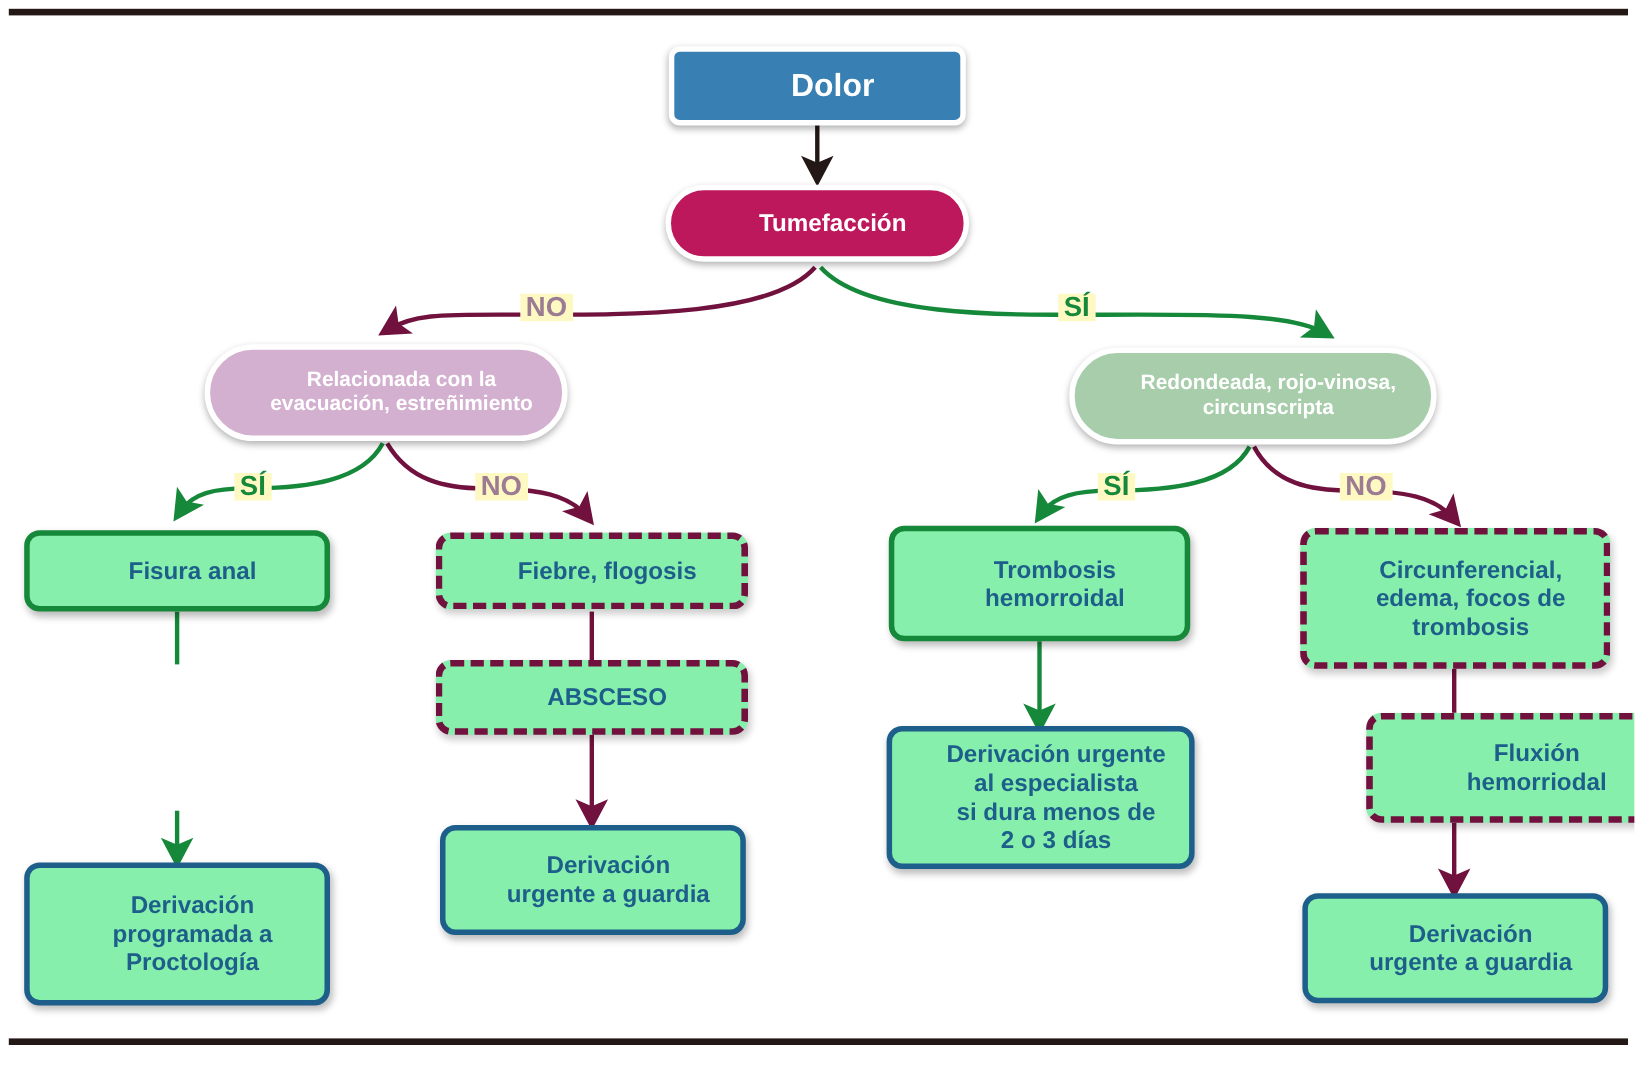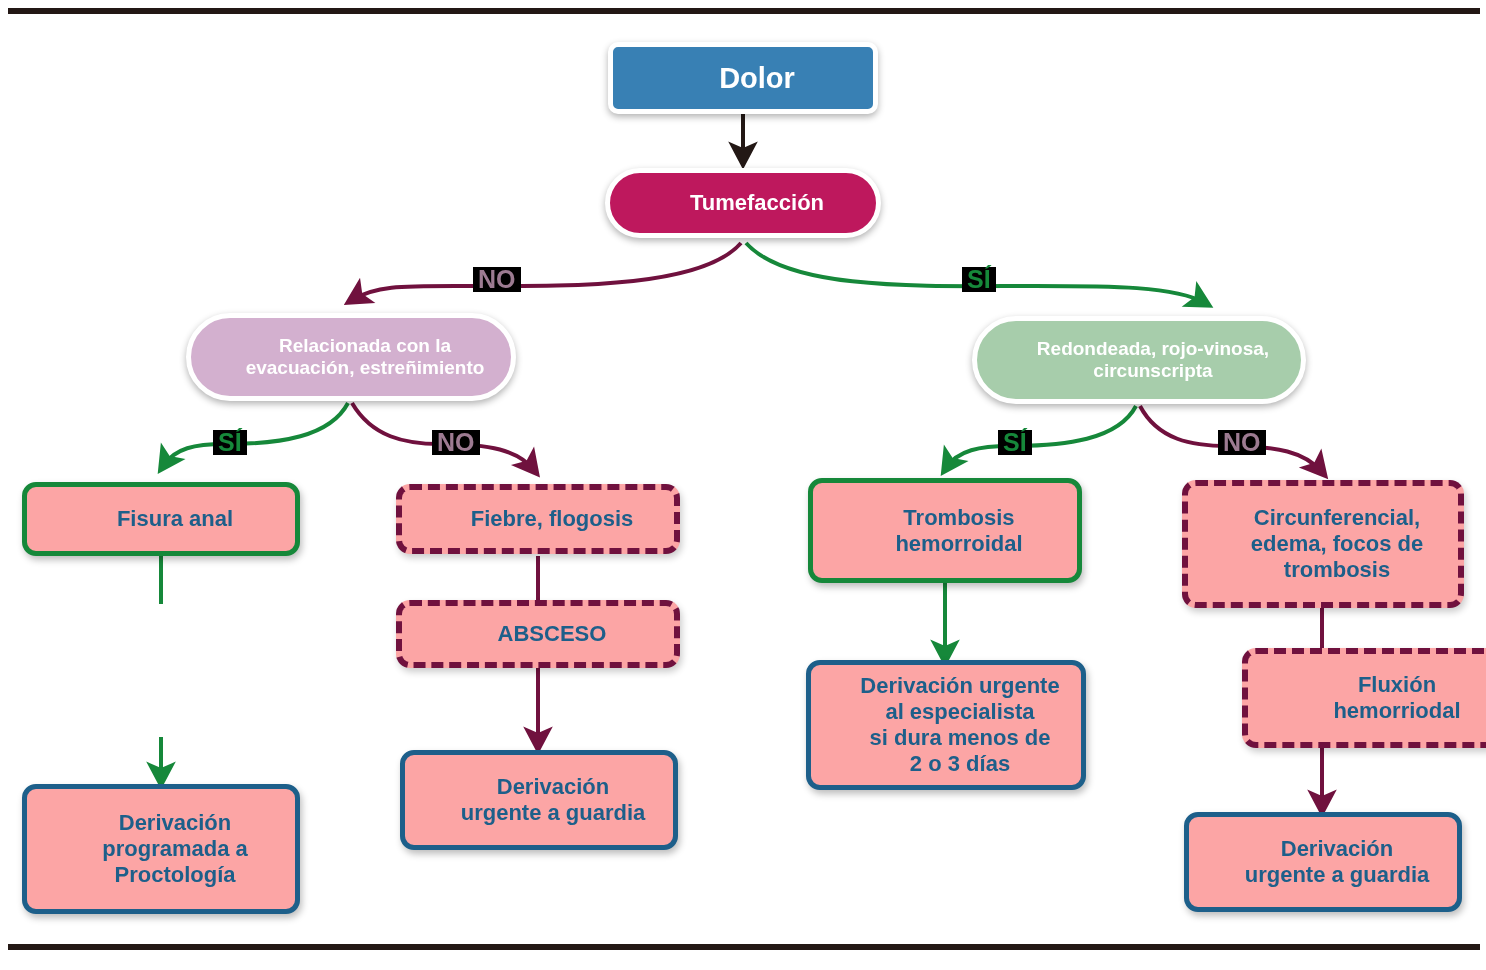--- a/index.html
+++ b/index.html
@@ -67,40 +67,40 @@
     border-radius: 999px;
     font-weight: bold;
     box-shadow: 0 3px 7px rgba(0,0,0,0.30);
   }
   .node.pill.plum   { background: #be185d; font-size: 22px; }
   .node.pill.violet { background: #d3b0cf; font-size: 19px; }
   .node.pill.sage   { background: #a7cdab; font-size: 19px; }
 
   
   .node.box {
-    background: #fca5a5;
+    background: #86efac;
     color: #1d5f8a;
     font-weight: bold;
     border-radius: 14px;
     font-size: 22px;
     box-shadow: 2px 4px 7px rgba(0,0,0,0.26);
   }
   .node.box.solid-green { border: 5px solid #16883a; }
   .node.box.solid-blue  { border: 5px solid #1d5f8a; }
   .node.box.dashed-plum {
     border: 6px dashed #70113e;
     box-shadow: 2px 4px 7px rgba(0,0,0,0.20);
   }
 
   
   .edge-label {
     position: absolute;
     font-size: 25px;
     font-weight: bold;
-    background: #000000;
+    background: #fef9c3;
     padding: 0 5px;
     line-height: 1;
     white-space: nowrap;
   }
   .edge-label.no { color: #9d7b92; }
   .edge-label.si { color: #16883a; }
 </style>
 </head>
 <body>
 

